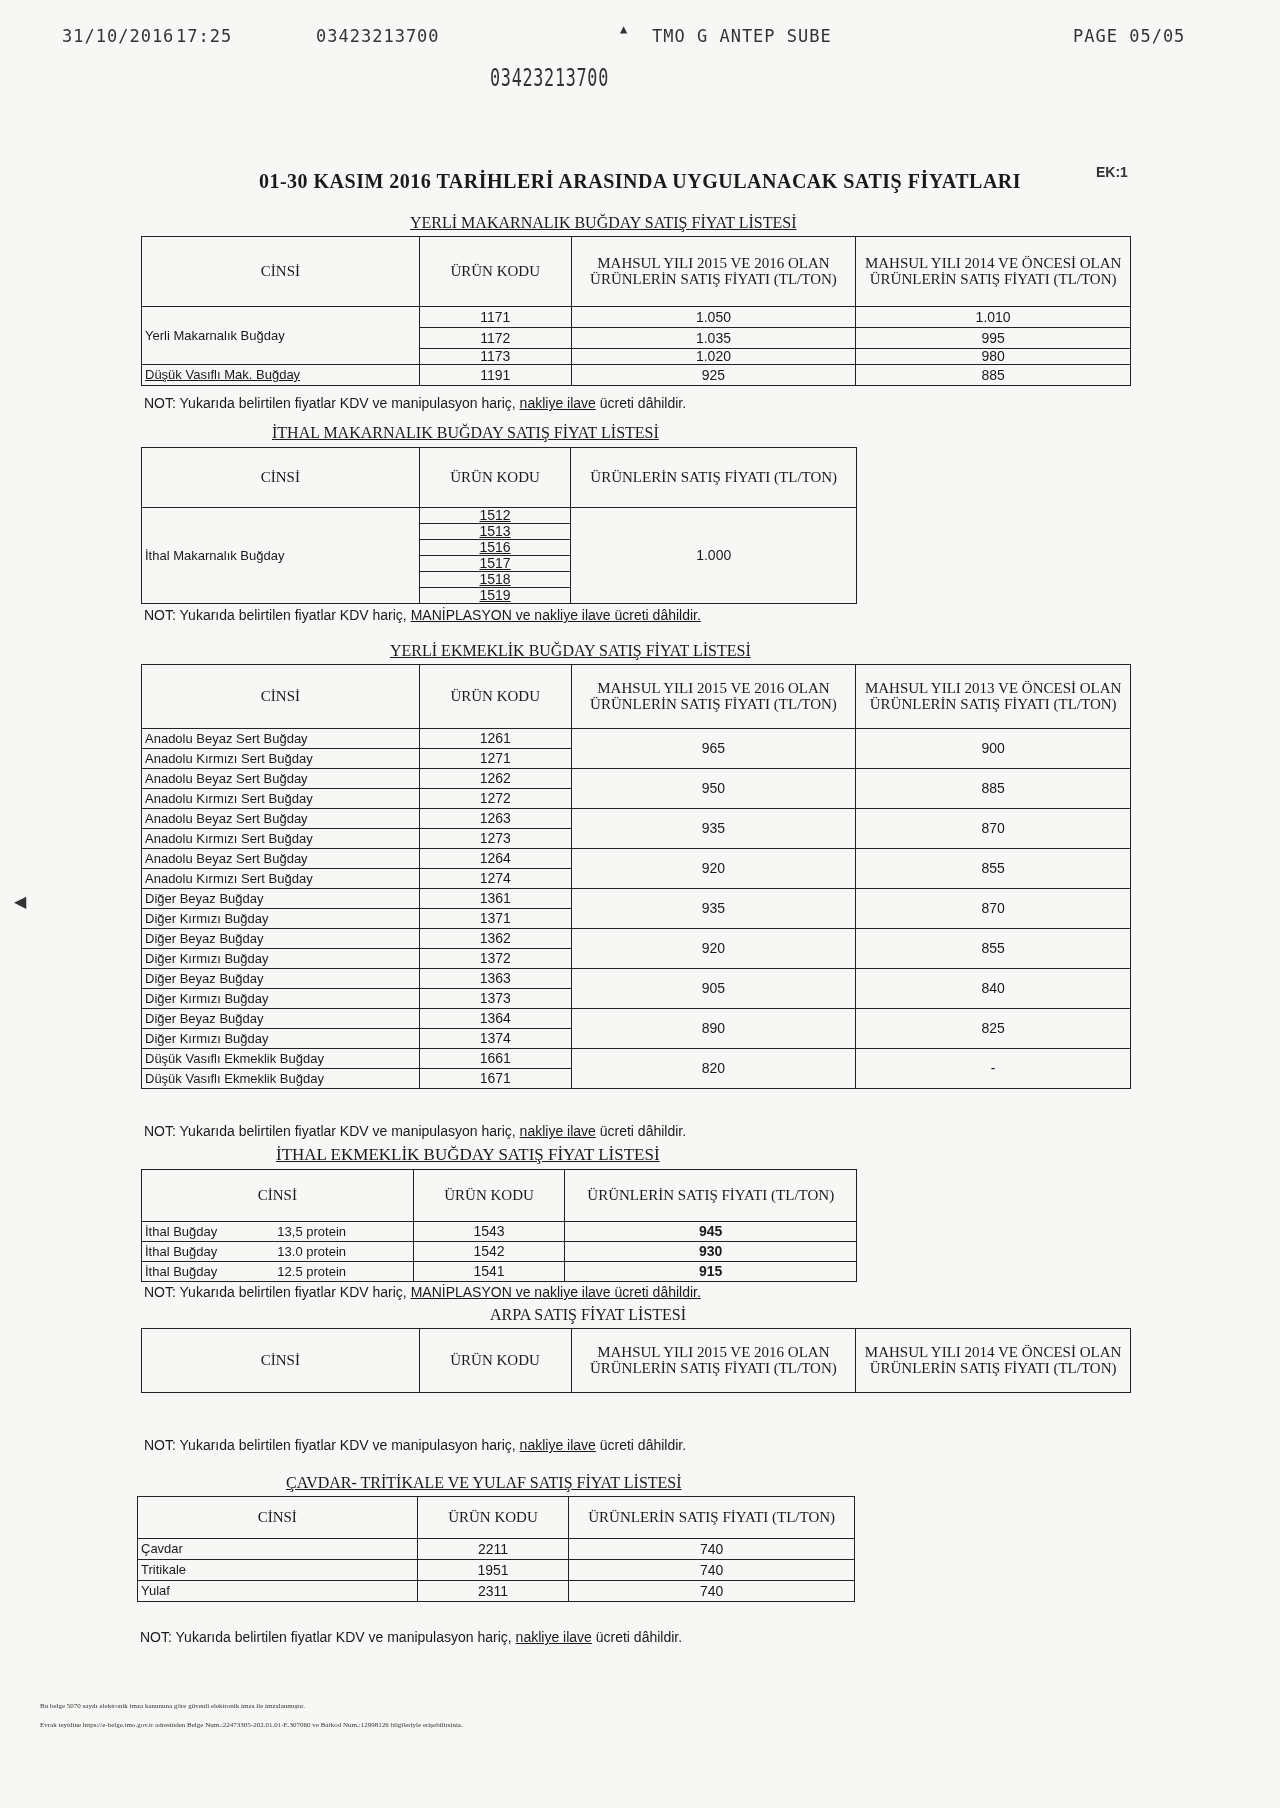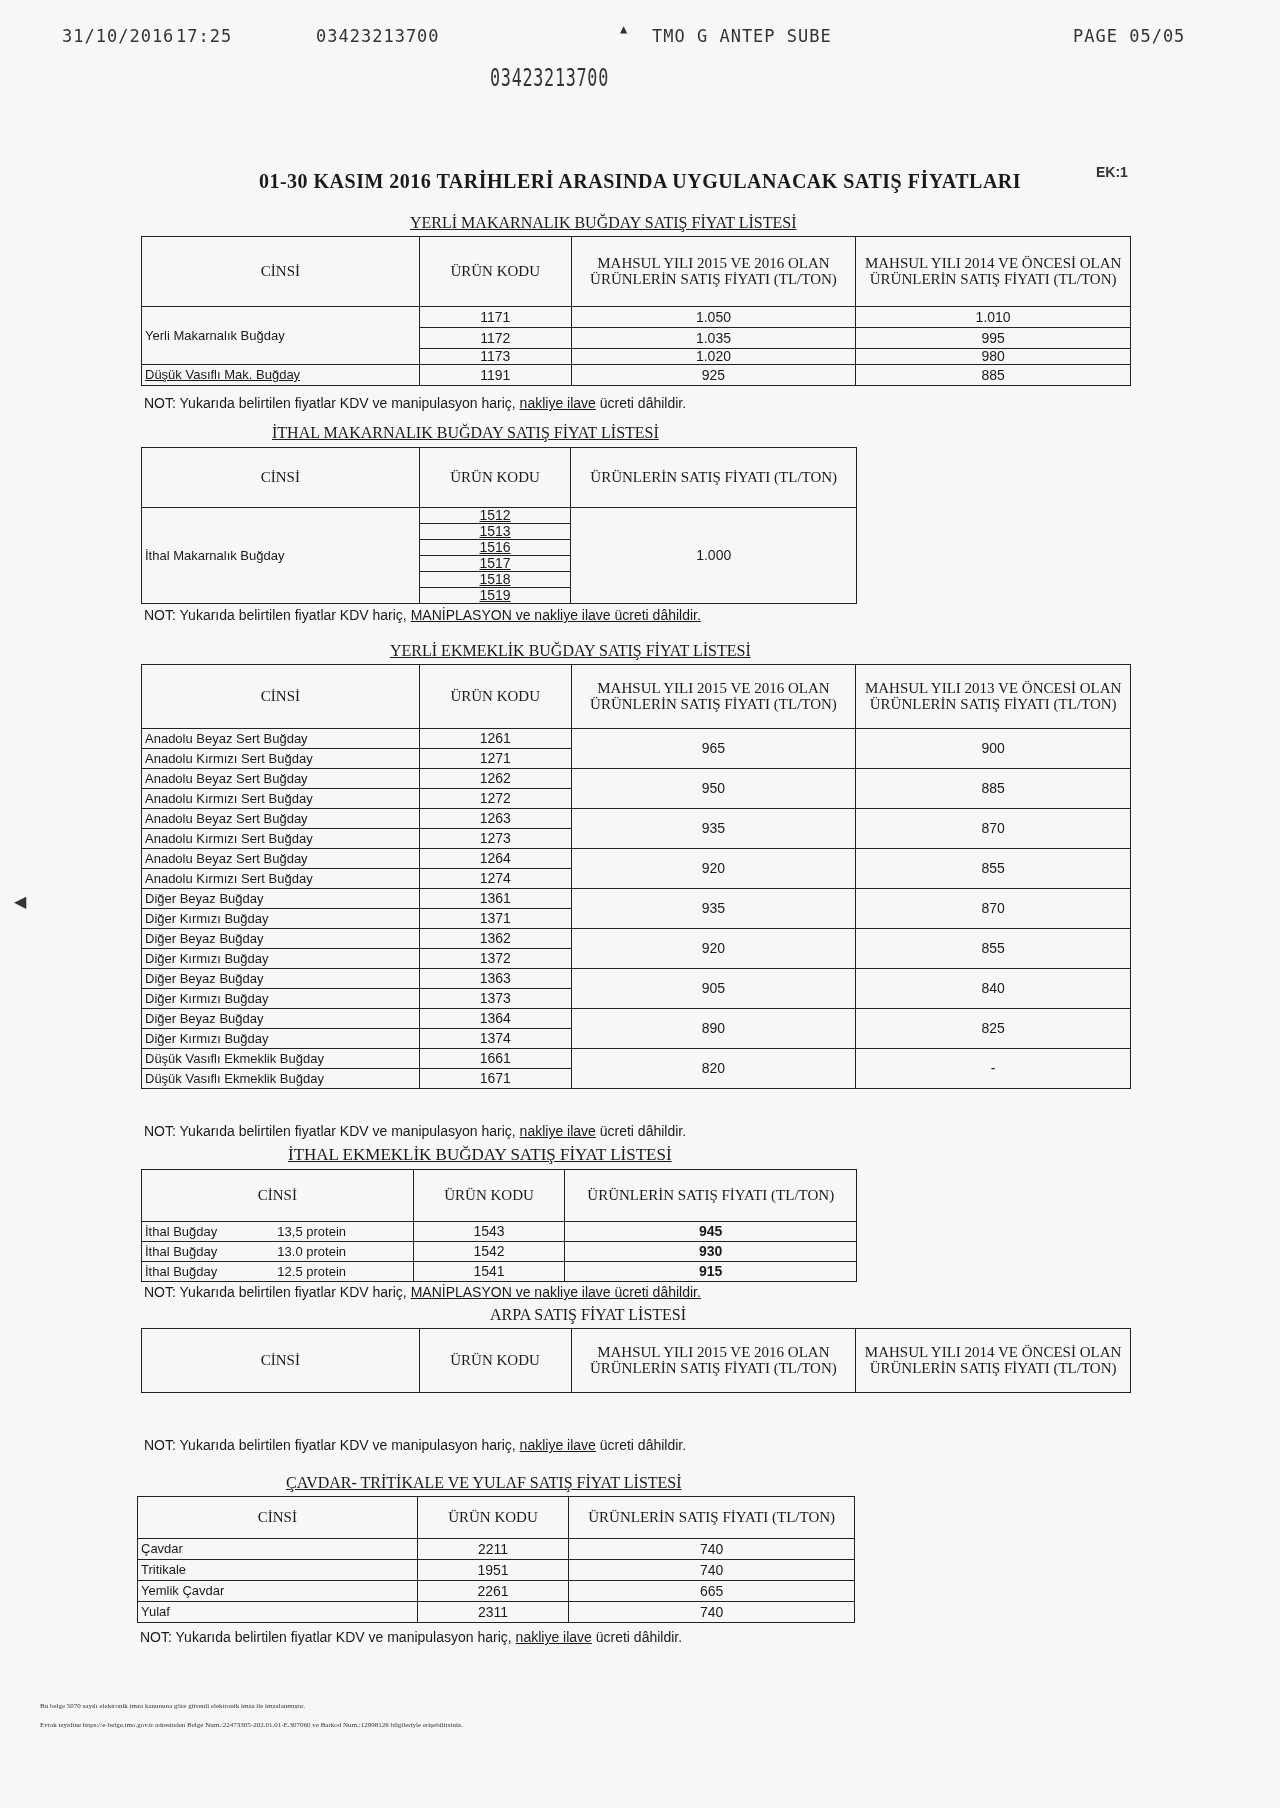--- a/index.html
+++ b/index.html
@@ -252,21 +252,21 @@
     <td class="num" rowspan="2">-</td>
   </tr>
   <tr style="height:20px">
     <td class="name">Düşük Vasıflı Ekmeklik Buğday</td>
     <td class="num">1671</td>
   </tr>
 </tbody>
   </table>
 <div class="note" style="top:1123px;left:144px"><span>NOT: Yukarıda belirtilen fiyatlar KDV ve manipulasyon hariç, </span><u>nakliye ilave</u><span> ücreti dâhildir.</span></div>
 
-<div class="section-title" style="top:1145px;left:288px;font-size:17px">İTHAL EKMEKLİK BUĞDAY SATIŞ FİYAT LİSTESİ</div>
+<div class="section-title" style="top:1145px;left:276px;font-size:17px">İTHAL EKMEKLİK BUĞDAY SATIŞ FİYAT LİSTESİ</div>
 <table class="pt" style="top:1169px;left:141px;width:716px">
   <colgroup>
       <col style="width:133px">
       <col style="width:139px">
       <col style="width:152px">
       <col style="width:292px">
     </colgroup>
   <tbody>
       <tr style="height:52px">
     <th colspan="2">CİNSİ</th>
@@ -331,25 +331,20 @@
     <td class="name">Çavdar</td>
     <td class="num">2211</td>
     <td class="num">740</td>
   </tr>
   <tr style="height:21px">
     <td class="name">Tritikale</td>
     <td class="num">1951</td>
     <td class="num">740</td>
   </tr>
   <tr style="height:21px">
-    <td class="name">Yemlik Çavdar</td>
-    <td class="num">2261</td>
-    <td class="num">665</td>
-  </tr>
-  <tr style="height:21px">
     <td class="name">Yulaf</td>
     <td class="num">2311</td>
     <td class="num">740</td>
   </tr>
 </tbody>
   </table>
 <div class="note" style="top:1629px;left:140px"><span>NOT: Yukarıda belirtilen fiyatlar KDV ve manipulasyon hariç, </span><u>nakliye ilave</u><span> ücreti dâhildir.</span></div>
 
 <div class="footer" style="top:1702px">Bu belge 5070 sayılı elektronik imza kanununa göre güvenli elektronik imza ile imzalanmıştır.</div>
 <div class="footer" style="top:1721px">Evrak teyidine https://e-belge.tmo.gov.tr adresinden Belge Num.:22473305-202.01.01-E.307060 ve Barkod Num.:12998126 bilgileriyle erişebilirsiniz.</div>

